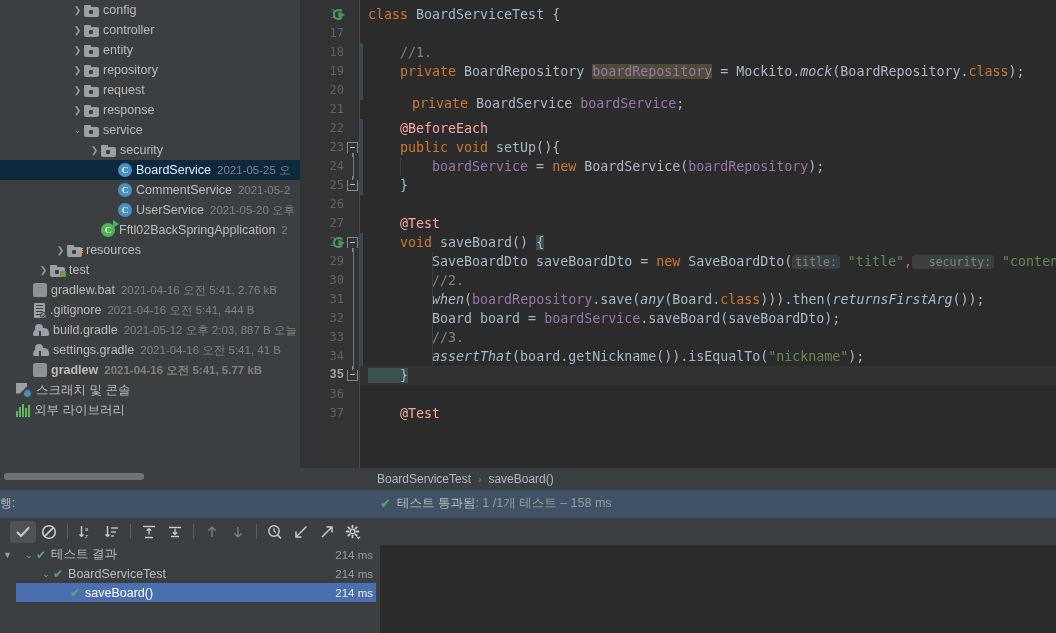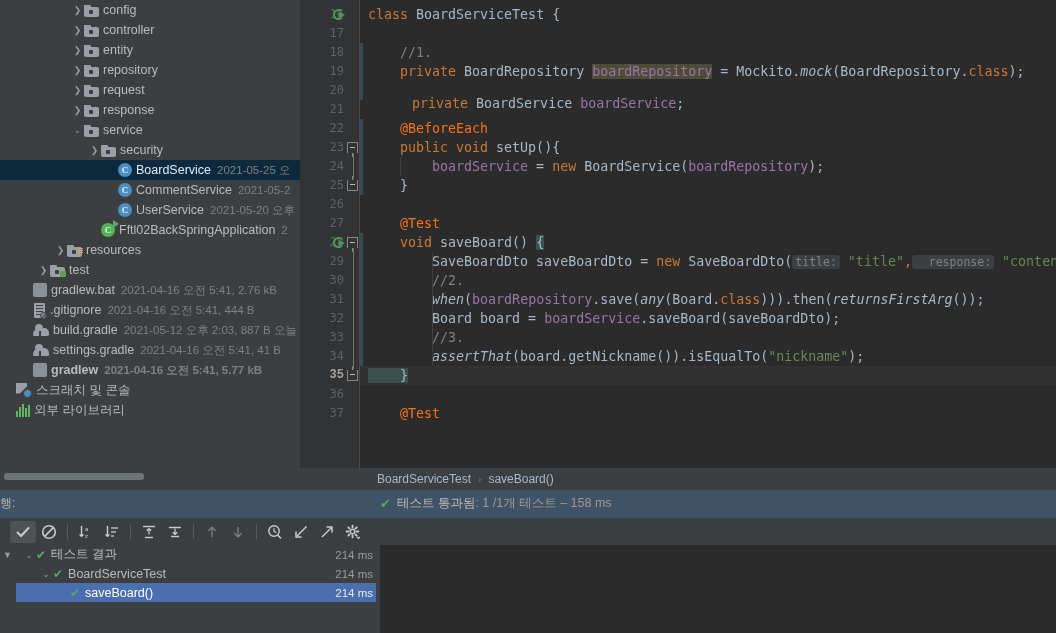--- a/index.html
+++ b/index.html
@@ -143,21 +143,21 @@
   }
   .indent-guide { position:absolute; width:1px; background:#3d4043; }
   .changed-bar { position:absolute; left:0; width:3px; background:#374a53; }
   .cline {
     position:absolute; left:0; height:19px; line-height:19px; white-space:pre;
     font-family:"DejaVu Sans Mono", monospace; font-size:13.3px; color:#a9b7c6;
     padding-left:8px;
   }
   .cline.current-line { background:#323232; width:696px; }
   .kw { color:#cc7832; }
-  .ann { color:#f97316; }
+  .ann { color:#fca5a5; }
   .str { color:#6a8759; }
   .fld { color:#9876aa; }
   .mth { color:#a9b7c6; }
   .mth-i { color:#a9b7c6; font-style:italic; }
   .com { color:#808080; }
   .hl { background:#4e4b37; }
   .param-hint {
     background:#3b3f41; color:#808080; border-radius:3px;
     font-size:11.5px; padding:0 3px;
   }
@@ -535,21 +535,21 @@
         <div class="cline" style="top: 62px;"><span class="kw">    private </span><span class="mth">BoardRepository </span><span class="hl fld">boardRepository</span><span class="mth"> = Mockito.</span><span class="mth-i">mock</span><span class="mth">(BoardRepository.</span><span class="kw">class</span><span class="mth">);</span></div>
         <div class="cline" style="top: 94px; padding-left: 20px;"><span class="kw">    private </span><span class="mth">BoardService </span><span class="fld">boardService</span><span class="mth">;</span></div>
         <div class="cline" style="top: 100px;"> </div>
         <div class="cline" style="top: 119px;"><span class="ann">    @BeforeEach</span></div>
         <div class="cline" style="top: 138px;"><span class="kw">    public void </span><span class="mth">setUp(){</span></div>
         <div class="cline" style="top: 157px;"><span class="fld">        boardService</span><span class="mth"> = </span><span class="kw">new </span><span class="mth">BoardService(</span><span class="fld">boardRepository</span><span class="mth">);</span></div>
         <div class="cline" style="top: 176px;"><span class="mth">    }</span></div>
         <div class="cline" style="top: 195px;"> </div>
         <div class="cline" style="top: 214px;"><span class="ann">    @Test</span></div>
         <div class="cline" style="top: 233px;"><span class="kw">    void </span><span class="mth">saveBoard() </span><span class="brace-hl mth">{</span></div>
-        <div class="cline" style="top: 252px;"><span class="mth">        SaveBoardDto saveBoardDto = </span><span class="kw">new </span><span class="mth">SaveBoardDto(</span><span class="param-hint">title:</span><span class="str"> "title"</span><span class="kw">,</span><span class="param-hint">  response:</span><span class="str"> "content"</span></div>
+        <div class="cline" style="top: 252px;"><span class="mth">        SaveBoardDto saveBoardDto = </span><span class="kw">new </span><span class="mth">SaveBoardDto(</span><span class="param-hint">title:</span><span class="str"> "title"</span><span class="kw">,</span><span class="param-hint">  security:</span><span class="str"> "content"</span></div>
         <div class="cline" style="top: 271px;"><span class="com">        //2.</span></div>
         <div class="cline" style="top: 290px;"><span class="mth-i">        when</span><span class="mth">(</span><span class="fld">boardRepository</span><span class="mth">.save(</span><span class="mth-i">any</span><span class="mth">(Board.</span><span class="kw">class</span><span class="mth">)))</span><span class="mth">.then(</span><span class="mth-i">returnsFirstArg</span><span class="mth">());</span></div>
         <div class="cline" style="top: 309px;"><span class="mth">        Board board = </span><span class="fld">boardService</span><span class="mth">.saveBoard(saveBoardDto);</span></div>
         <div class="cline" style="top: 328px;"><span class="com">        //3.</span></div>
         <div class="cline" style="top: 347px;"><span class="mth-i">        assertThat</span><span class="mth">(board.getNickname()).isEqualTo(</span><span class="str">"nickname"</span><span class="mth">);</span></div>
         <div class="cline current-line" style="top: 366px;"><span class="brace-hl mth">    }</span></div>
         <div class="cline" style="top: 385px;"> </div>
         <div class="cline" style="top: 404px;"><span class="ann">    @Test</span></div>
         <div class="indent-guide" style="left: 40.08px; top: 157px; height: 19px;"></div>
         <div class="indent-guide" style="left: 72.16px; top: 252px; height: 114px;"></div>

